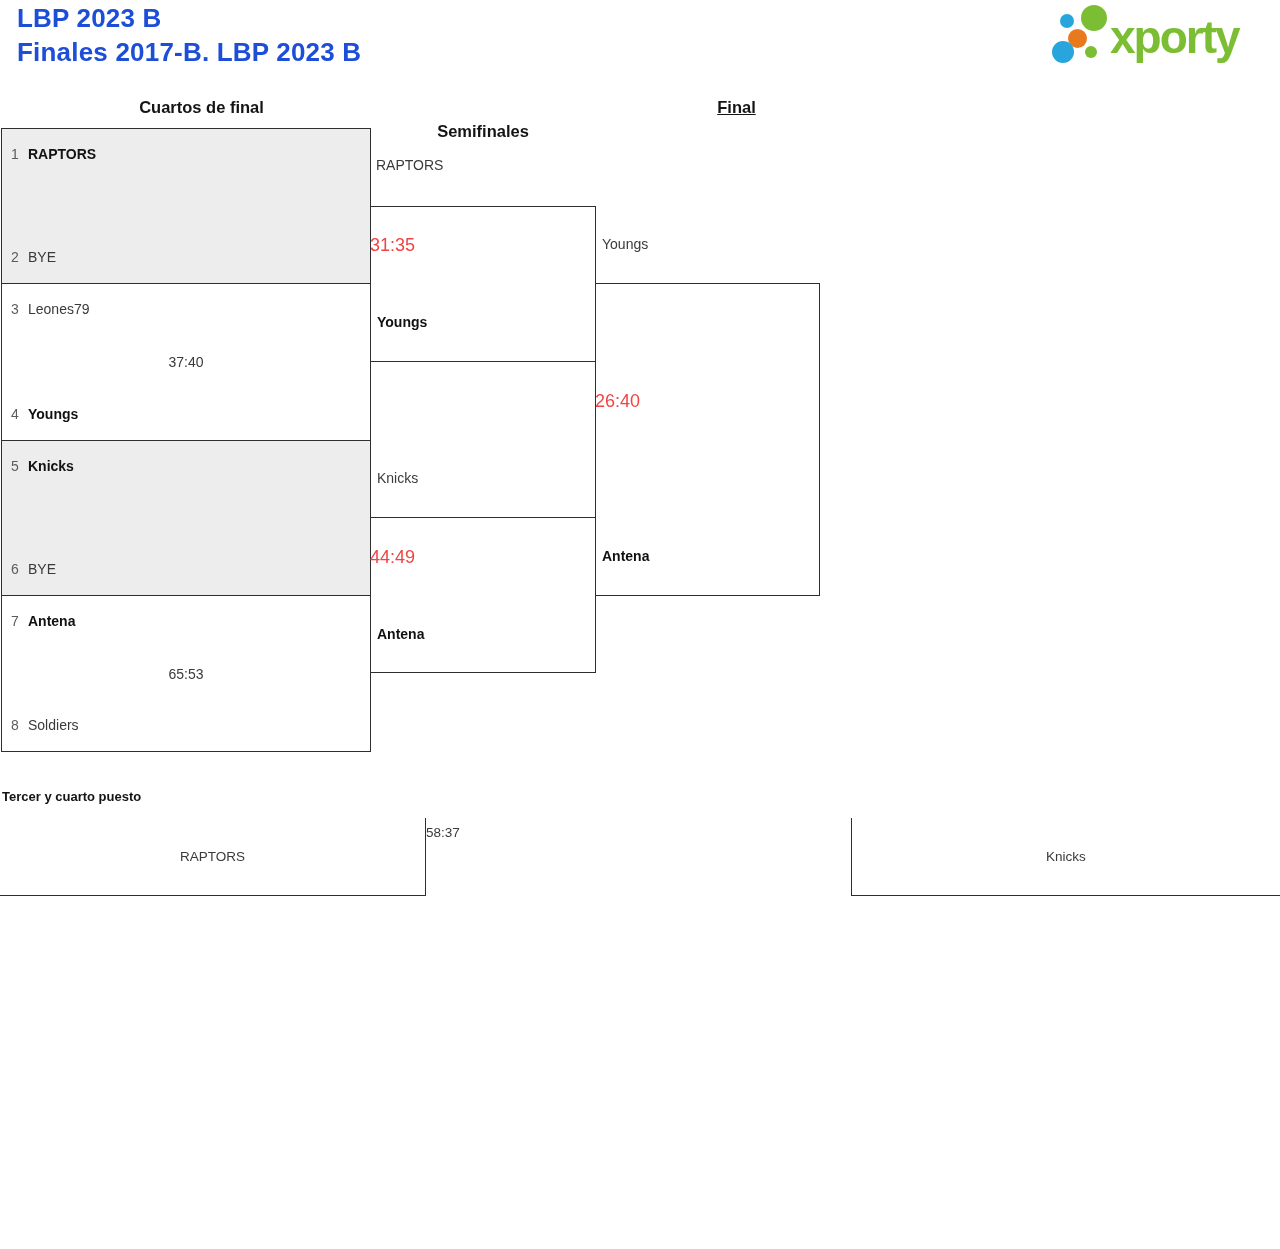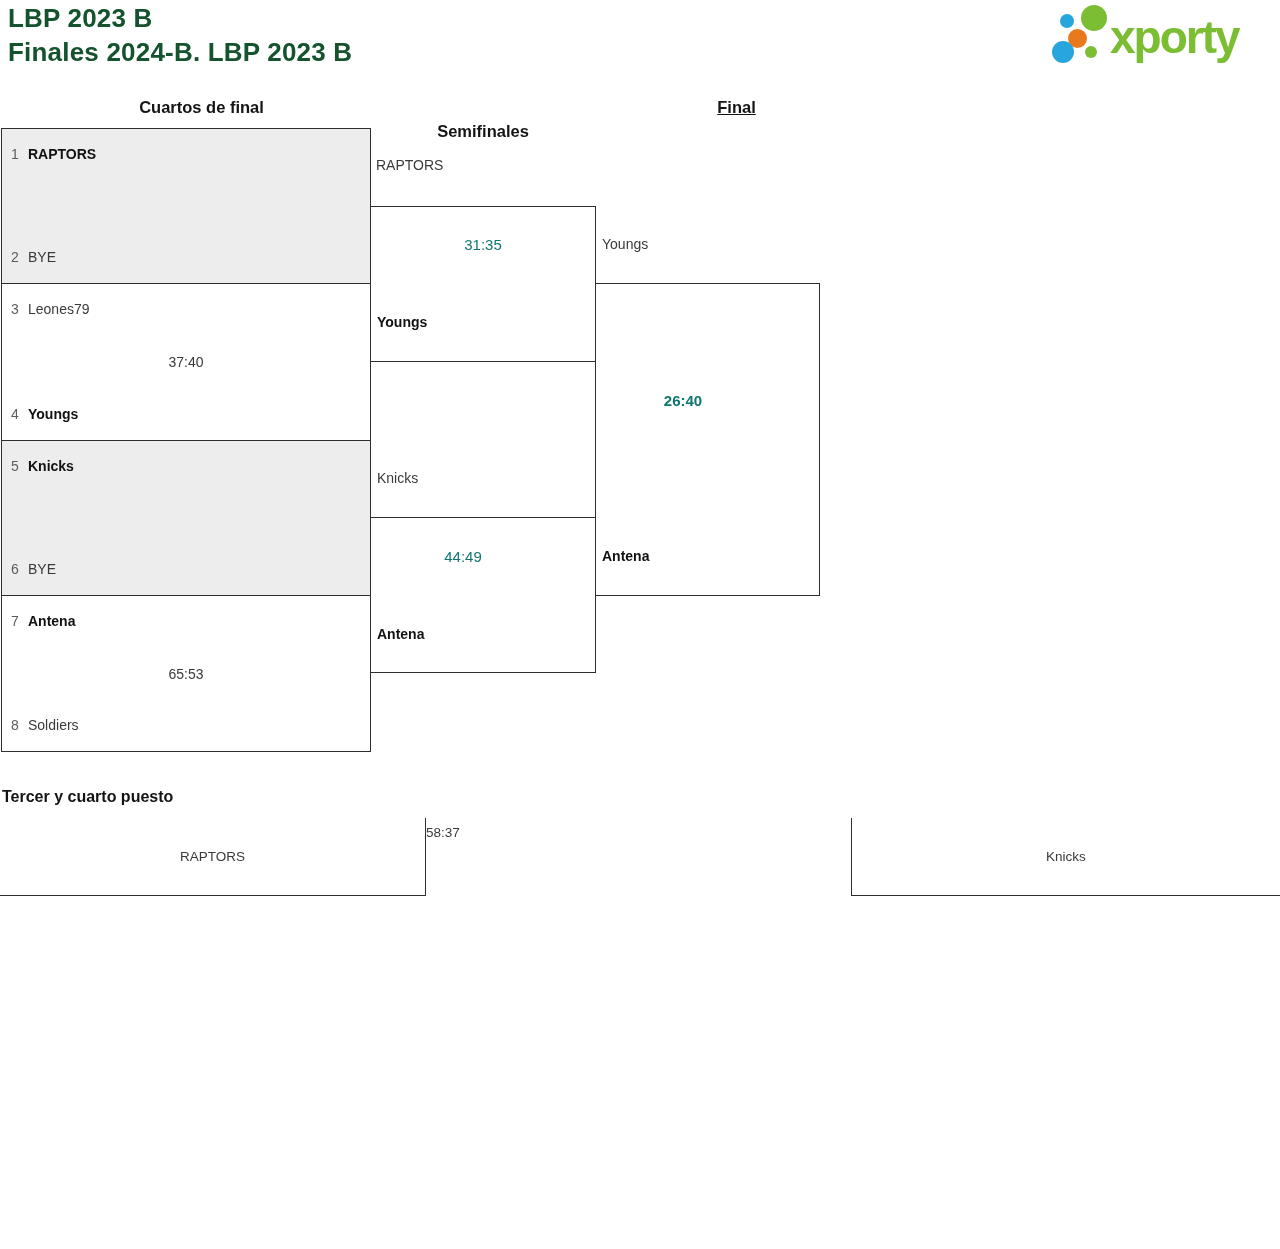--- a/index.html
+++ b/index.html
@@ -1,21 +1,21 @@
 <!DOCTYPE html>
 <html><head>
 <meta charset="utf-8">
 <style>
   * { margin:0; padding:0; box-sizing:border-box; }
   html,body { background:#fff; }
   body { font-family:"Liberation Sans", sans-serif; color:#1a1a1a; }
   .page { position:relative; width:1280px; height:1249px; background:#fff; overflow:hidden; }
 
   
-  .title { position:absolute; left:8px; font-size:26px; font-weight:700; color:#14532d; letter-spacing:.2px; line-height:32px; }
+  .title { position:absolute; left:17px; font-size:26px; font-weight:700; color:#1d4ed8; letter-spacing:.2px; line-height:32px; }
   .title.l1 { top:2px; }
   .title.l2 { top:36px; }
 
   .logo { position:absolute; left:1045px; top:0; width:235px; height:72px; cursor:pointer; }
   .dot { position:absolute; border-radius:50%; }
   .dot.blue-sm  { left:15px; top:14px; width:14px; height:14px; background:#29a5dd; }
   .dot.green-lg { left:36px; top:5px;  width:26px; height:26px; background:#7cbe33; }
   .dot.orange   { left:23px; top:29px; width:19px; height:19px; background:#e8791c; }
   .dot.blue-lg  { left:7px;  top:41px; width:22px; height:22px; background:#29a5dd; }
   .dot.green-sm { left:40px; top:46px; width:12px; height:12px; background:#7cbe33; }
@@ -39,36 +39,36 @@
   .qf-score { position:absolute; left:0; right:0; top:50%; transform:translateY(-50%); text-align:center; font-size:14px; color:#3a3a3a; }
 
   
   .rect { position:absolute; border:1px solid #2e2e2e; }
   .rect.sf1 { left:370px; top:206px; width:226px; height:156px; }
   .rect.sf2 { left:370px; top:517px; width:226px; height:156px; }
   .rect.fin { left:595px; top:283px; width:225px; height:313px; }
 
   .lbl { position:absolute; font-size:14px; line-height:18px; color:#3a3a3a; white-space:nowrap; }
   .lbl.winner { font-weight:700; color:#111; }
-  .mid-score { position:absolute; text-align:center; font-size:15px; line-height:18px; color:#0f766e; }
+  .mid-score { position:absolute; text-align:left; font-size:18px; line-height:18px; color:#ef4444; }
 
   
-  .tp-heading { position:absolute; left:2px; top:787px; font-size:16px; font-weight:700; color:#141414; line-height:20px; }
+  .tp-heading { position:absolute; left:2px; top:787px; font-size:13px; font-weight:700; color:#141414; line-height:20px; }
   .tp-slot { position:absolute; top:818px; height:78px; display:flex; align-items:center; justify-content:center; font-size:13.5px; color:#3a3a3a; }
   .tp-slot.left  { left:0;     width:426px; border-right:1px solid #2e2e2e; border-bottom:1px solid #2e2e2e; }
   .tp-slot.right { left:851px; width:429px; border-left:1px solid #2e2e2e;  border-bottom:1px solid #2e2e2e; }
   .tp-score { position:absolute; left:426px; width:425px; top:824px; text-align:left; font-size:13.5px; color:#3a3a3a; line-height:18px; }
 </style>
 </head>
 <body>
 
 <div class="page">
 
   <div class="title l1">LBP 2023 B</div>
-  <div class="title l2">Finales 2024-B. LBP 2023 B</div>
+  <div class="title l2">Finales 2017-B. LBP 2023 B</div>
 
   <div class="logo">
     <span class="dot blue-sm" style="background-color: rgb(41, 165, 221);"></span>
     <span class="dot green-lg" style="background-color: rgb(124, 190, 51);"></span>
     <span class="dot orange" style="background-color: rgb(232, 121, 28);"></span>
     <span class="dot blue-lg" style="background-color: rgb(41, 165, 221);"></span>
     <span class="dot green-sm" style="background-color: rgb(124, 190, 51);"></span>
     <span class="logo-text" style="color: rgb(124, 190, 51);">xporty</span>
   </div>
 
@@ -128,21 +128,21 @@
 
   <div class="lbl" style="left:376px;top:156px;">RAPTORS</div>
   <div class="mid-score" style="left:370px;width:226px;top:236px;">31:35</div>
   <div class="lbl winner" style="left:377px;top:313px;">Youngs</div>
 
   <div class="lbl" style="left:377px;top:469px;">Knicks</div>
   <div class="mid-score" style="left:370px;width:186px;top:548px;">44:49</div>
   <div class="lbl winner" style="left:377px;top:625px;">Antena</div>
 
   <div class="lbl" style="left:602px;top:235px;">Youngs</div>
-  <div class="mid-score" style="left:571px;width:224px;top:392px;font-weight:bold;">26:40</div>
+  <div class="mid-score" style="left:595px;width:224px;top:392px;">26:40</div>
   <div class="lbl winner" style="left:602px;top:547px;">Antena</div>
 
   <div class="tp-heading">Tercer y cuarto puesto</div>
   <div class="tp-slot left">
     <span>RAPTORS</span>
   </div>
   <div class="tp-score">58:37</div>
   <div class="tp-slot right">
     <span>Knicks</span>
   </div>

